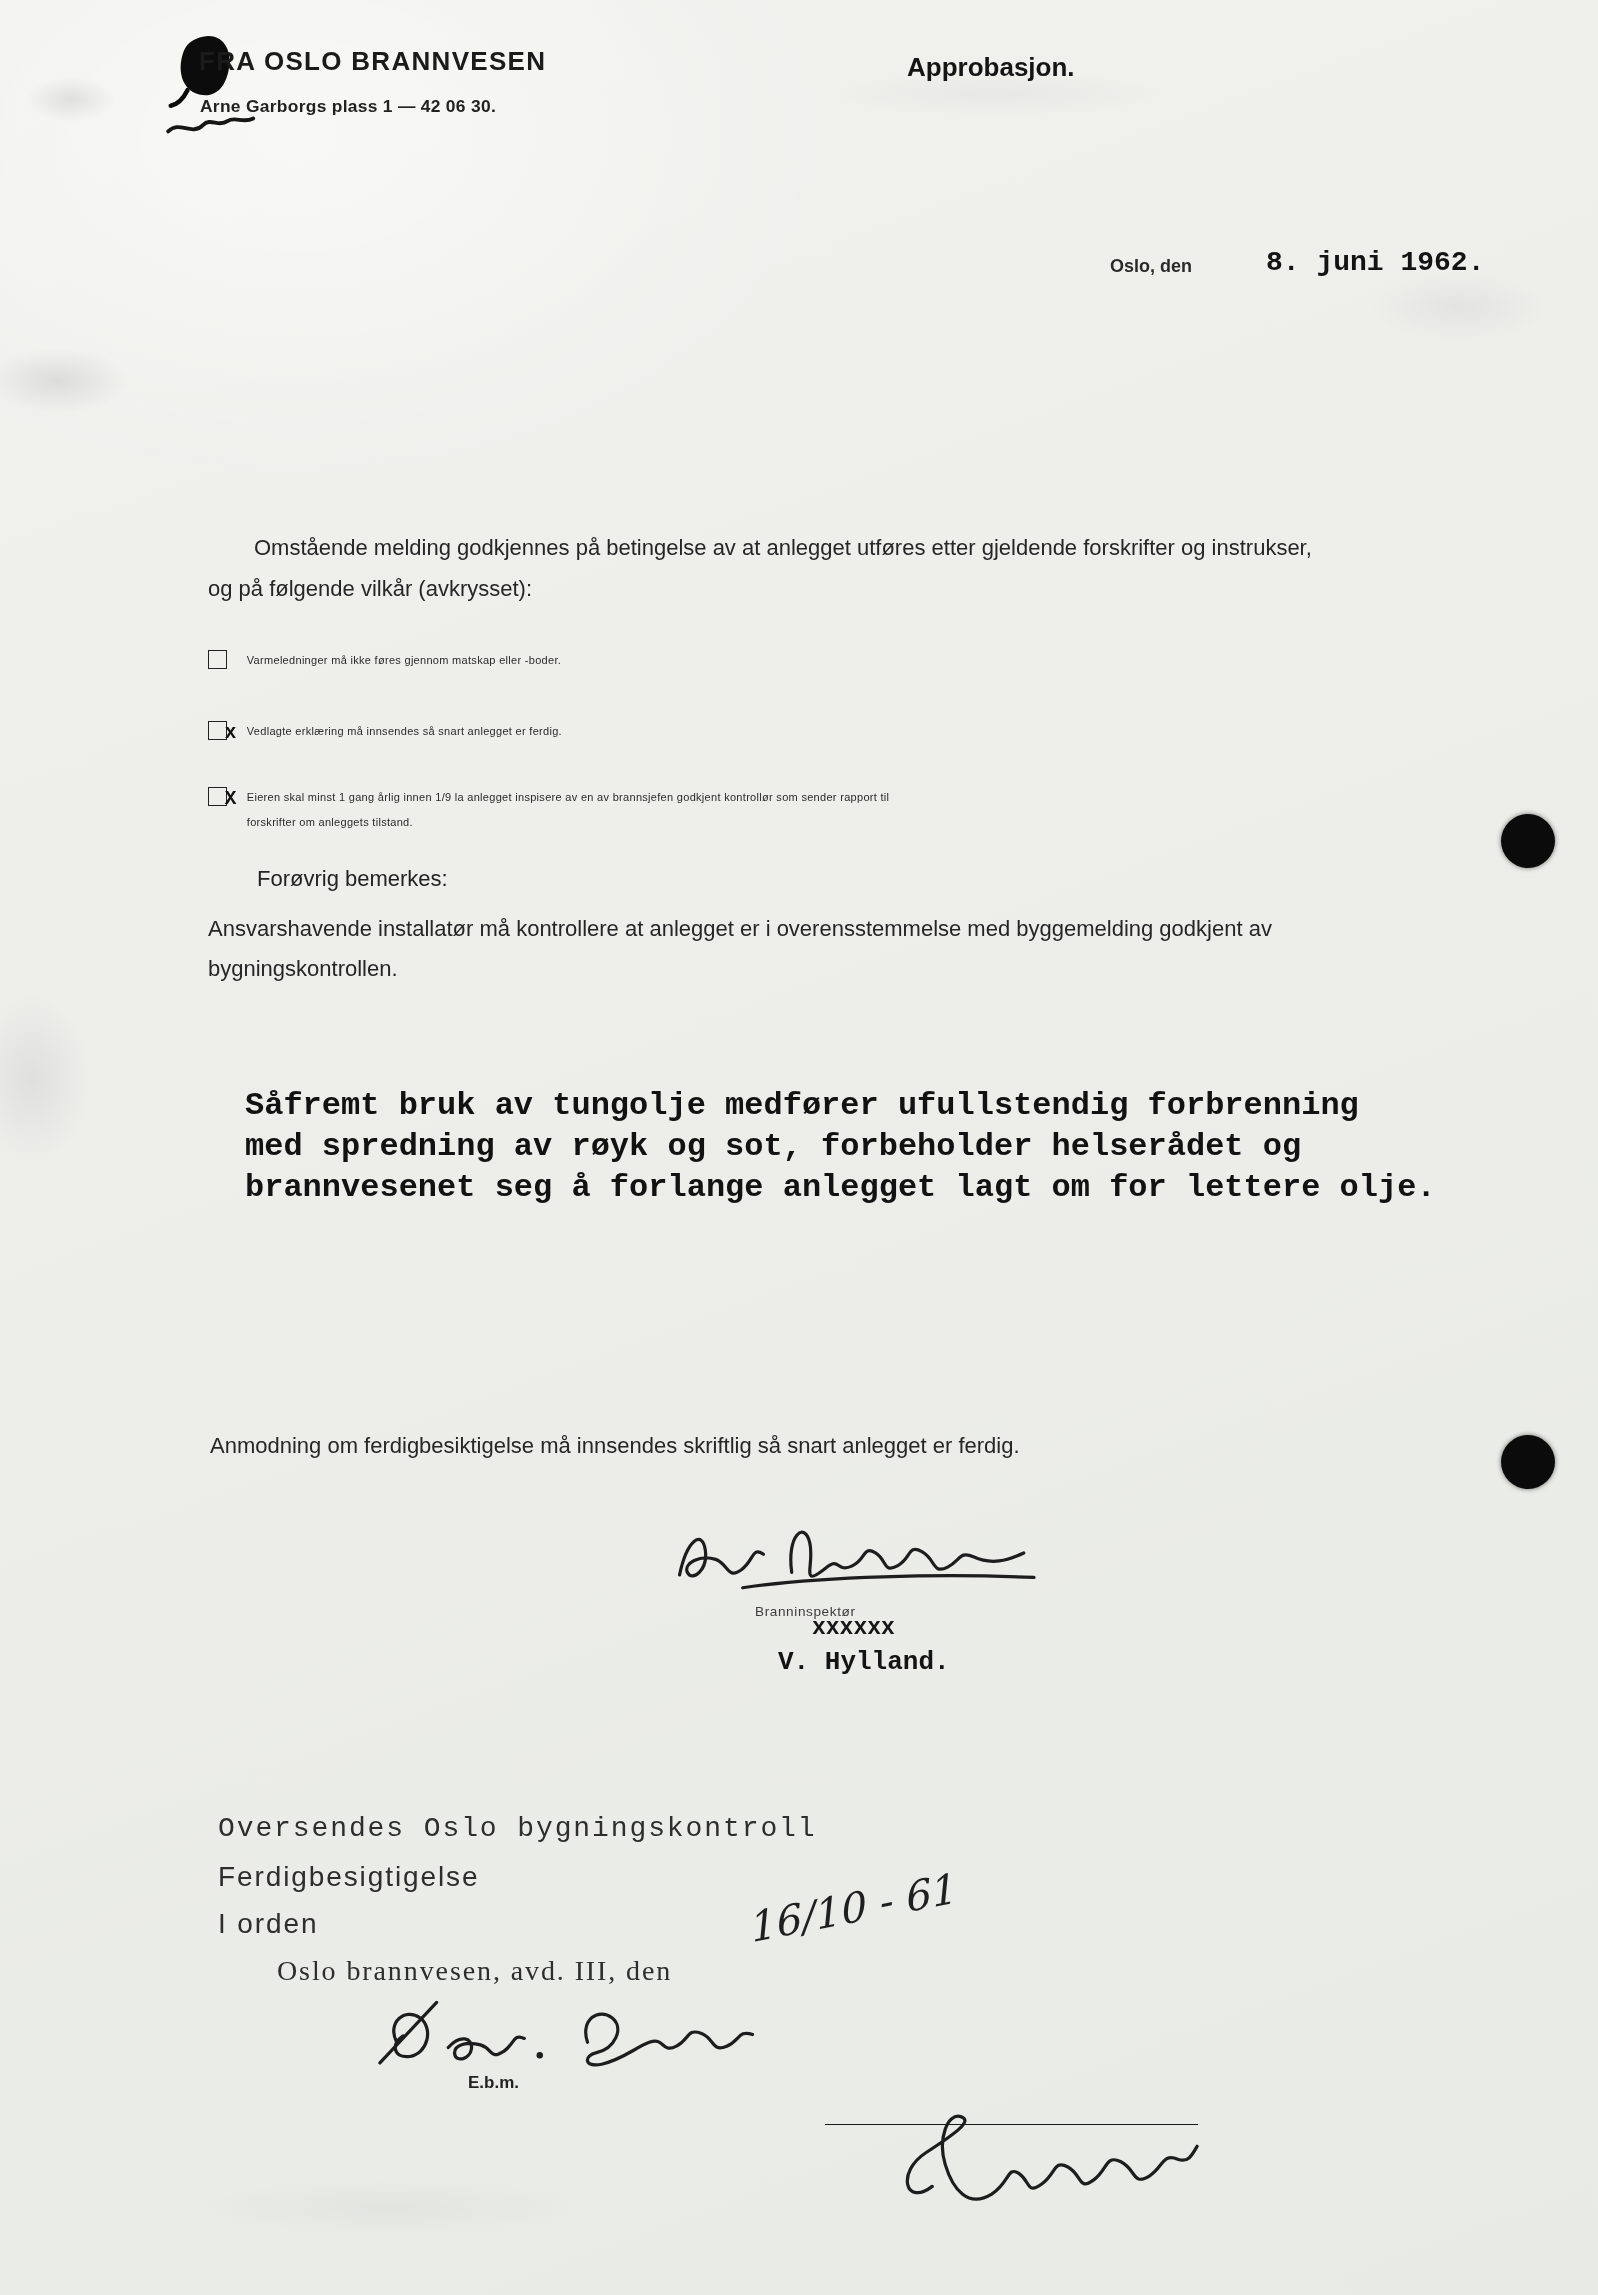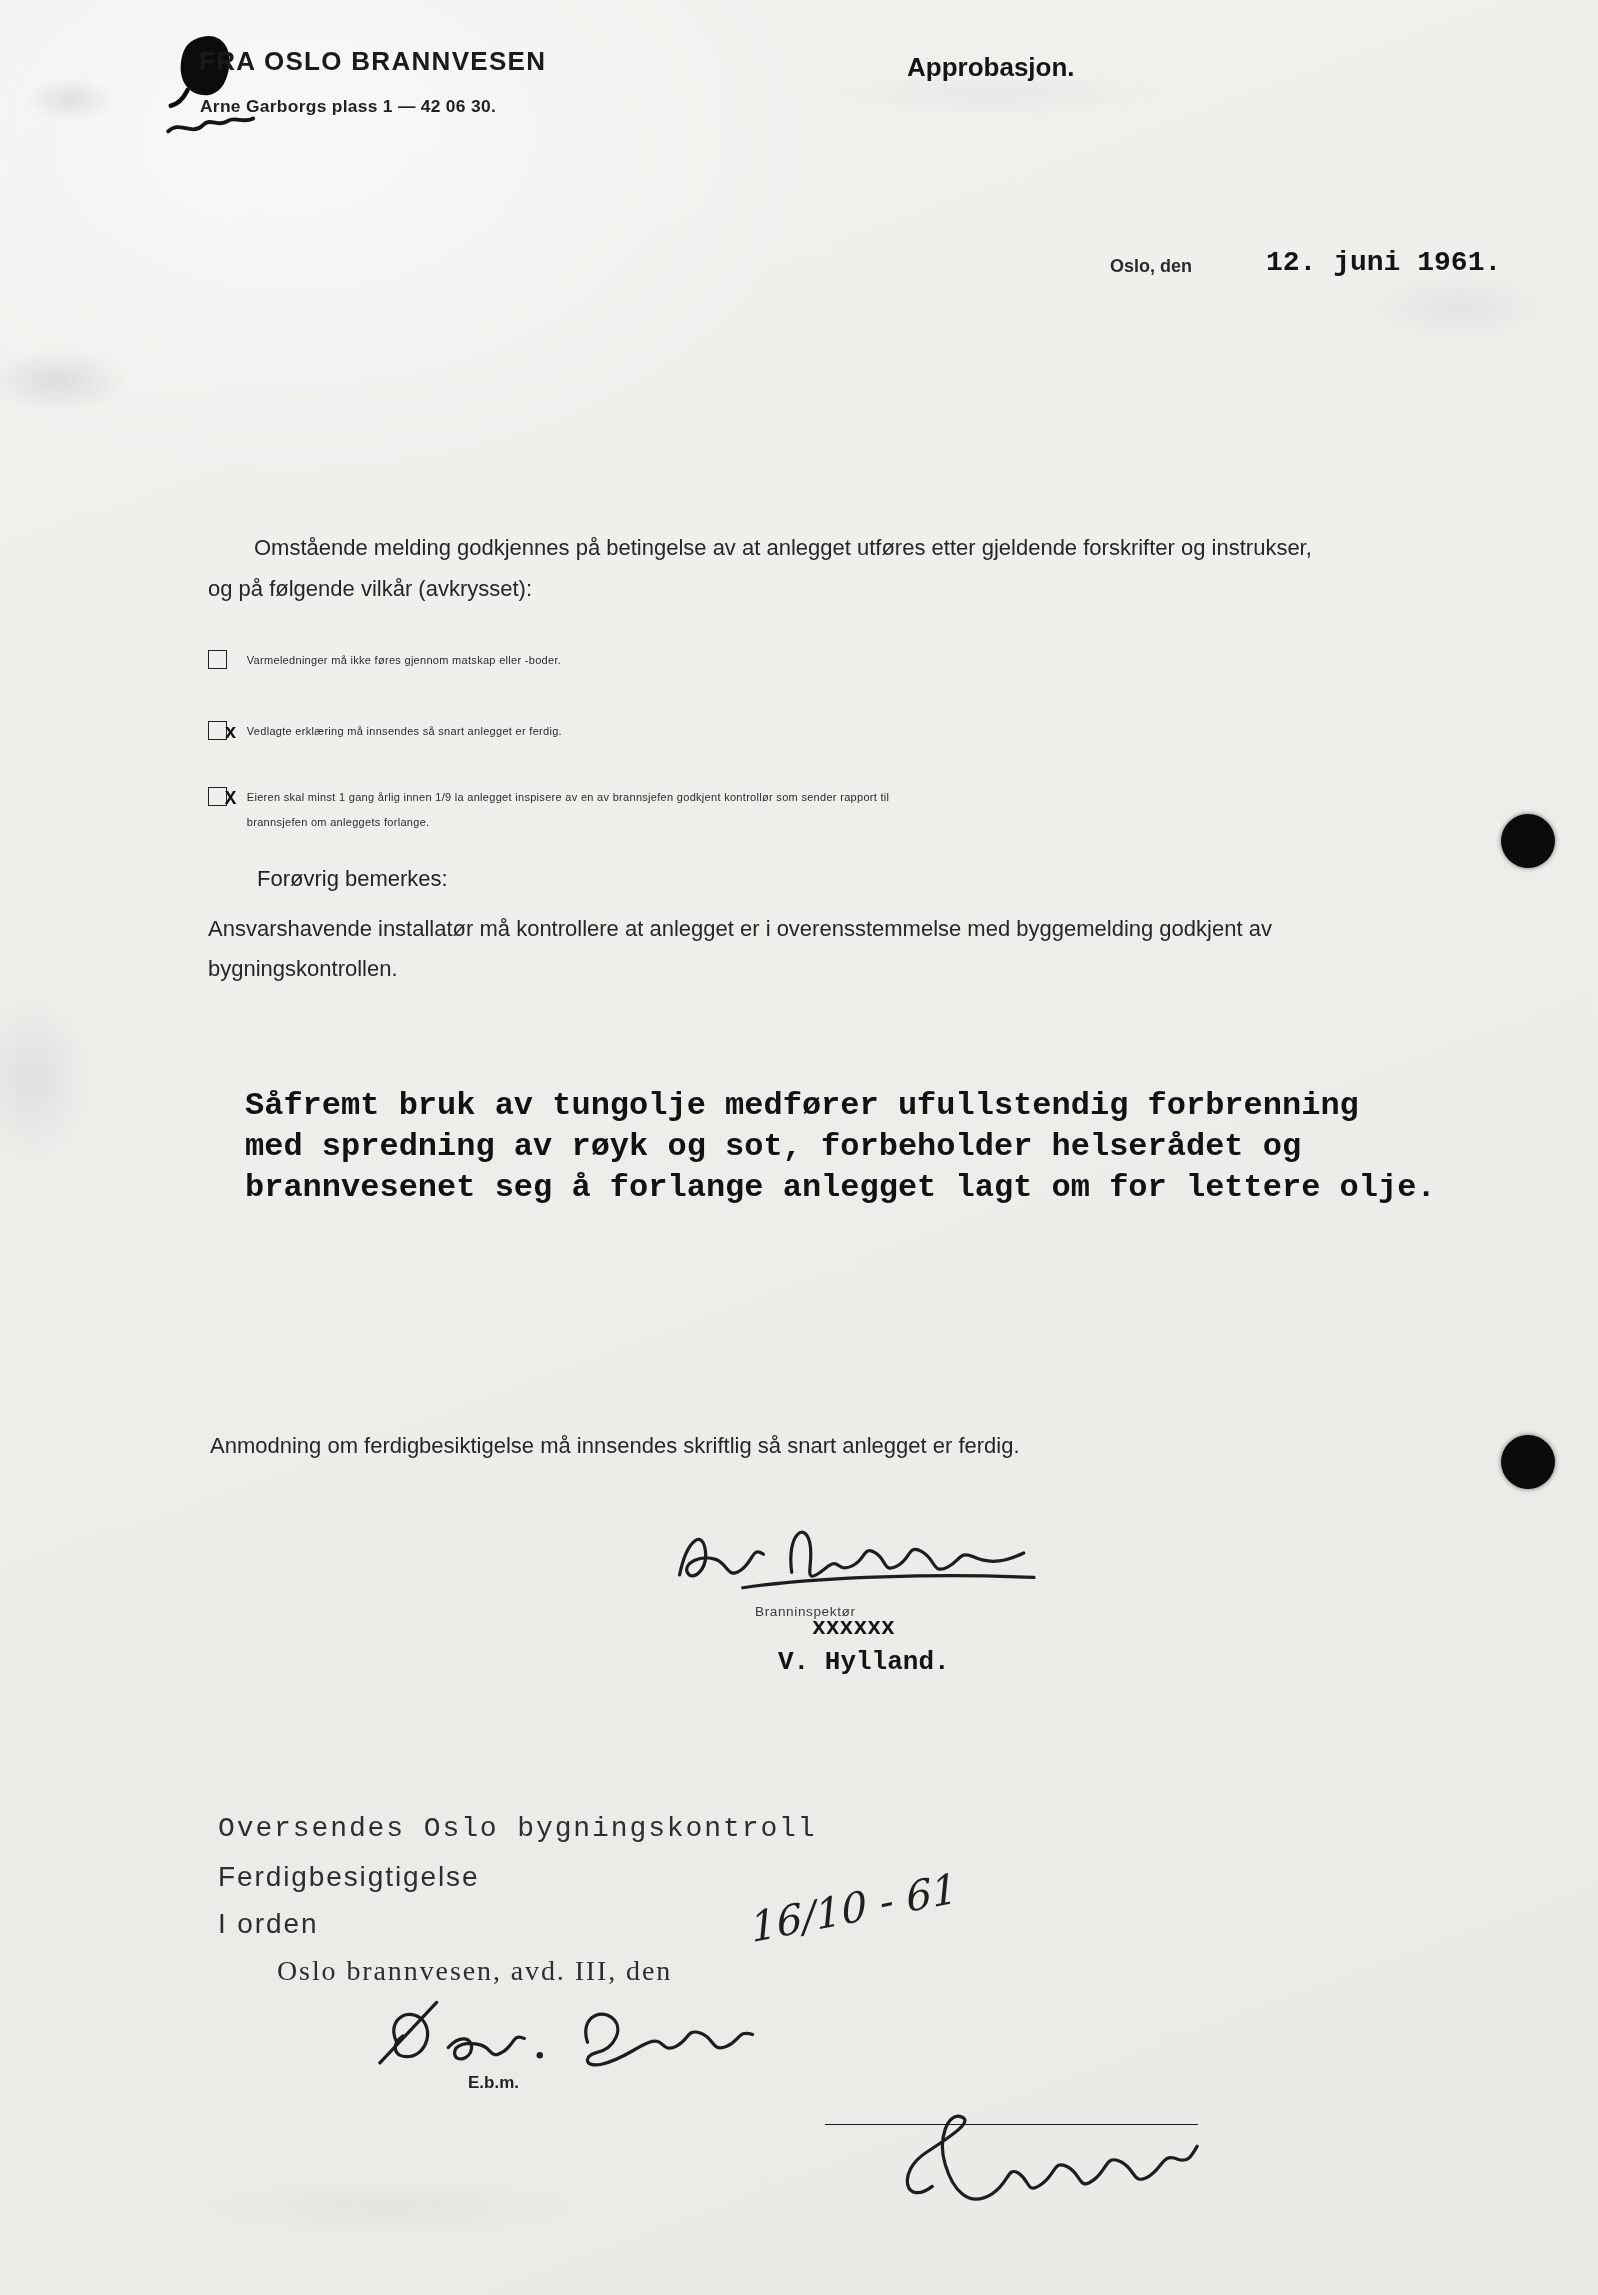--- a/index.html
+++ b/index.html
@@ -90,21 +90,21 @@
     <path d="M38,98 C30,114 22,120 12,122" fill="none" stroke="#0c0c0c" stroke-width="7" stroke-linecap="round"></path>
     <path d="M8,162 C26,144 44,170 62,152 C74,140 86,156 100,146 C112,138 124,150 140,142" fill="none" stroke="#161616" stroke-width="6" stroke-linecap="round"></path>
   </svg>
 
   <div class="abs sender">FRA OSLO BRANNVESEN</div>
   <div class="abs sender-addr">Arne Garborgs plass 1 — 42 06 30.</div>
   <div class="abs doc-title">Approbasjon.</div>
 
 
   <div class="abs date-label">Oslo, den</div>
-  <div class="abs date-value mono">12. juni 1961.</div>
+  <div class="abs date-value mono">8. juni 1962.</div>
 
   <div class="abs intro">
     <div class="line-1">Omstående melding godkjennes på betingelse av at anlegget utføres etter gjeldende forskrifter og instrukser,</div>
     <div>og på følgende vilkår (avkrysset):</div>
   </div>
 
   <div class="abs cond cond-1">
     <span class="box"></span>
     <span class="mark"></span>
     <span class="cond-text">Varmeledninger må ikke føres gjennom matskap eller -boder.</span>
@@ -112,21 +112,21 @@
   <div class="abs cond cond-2">
     <span class="box"></span>
     <span class="mark">x</span>
     <span class="cond-text">Vedlagte erklæring må innsendes så snart anlegget er ferdig.</span>
   </div>
   <div class="abs cond cond-3">
     <span class="box"></span>
     <span class="mark">X</span>
     <span class="cond-text">
       <span style="display:block">Eieren skal minst 1 gang årlig innen 1/9 la anlegget inspisere av en av brannsjefen godkjent kontrollør som sender rapport til</span>
-      <span style="display:block">brannsjefen om anleggets forlange.</span>
+      <span style="display:block">forskrifter om anleggets tilstand.</span>
     </span>
   </div>
 
   <div class="abs remarks-label">Forøvrig bemerkes:</div>
   <div class="abs remarks">
     <div>Ansvarshavende installatør må kontrollere at anlegget er i overensstemmelse med byggemelding godkjent av</div>
     <div>bygningskontrollen.</div>
   </div>
 
   <div class="abs final-note">Anmodning om ferdigbesiktigelse må innsendes skriftlig så snart anlegget er ferdig.</div>

